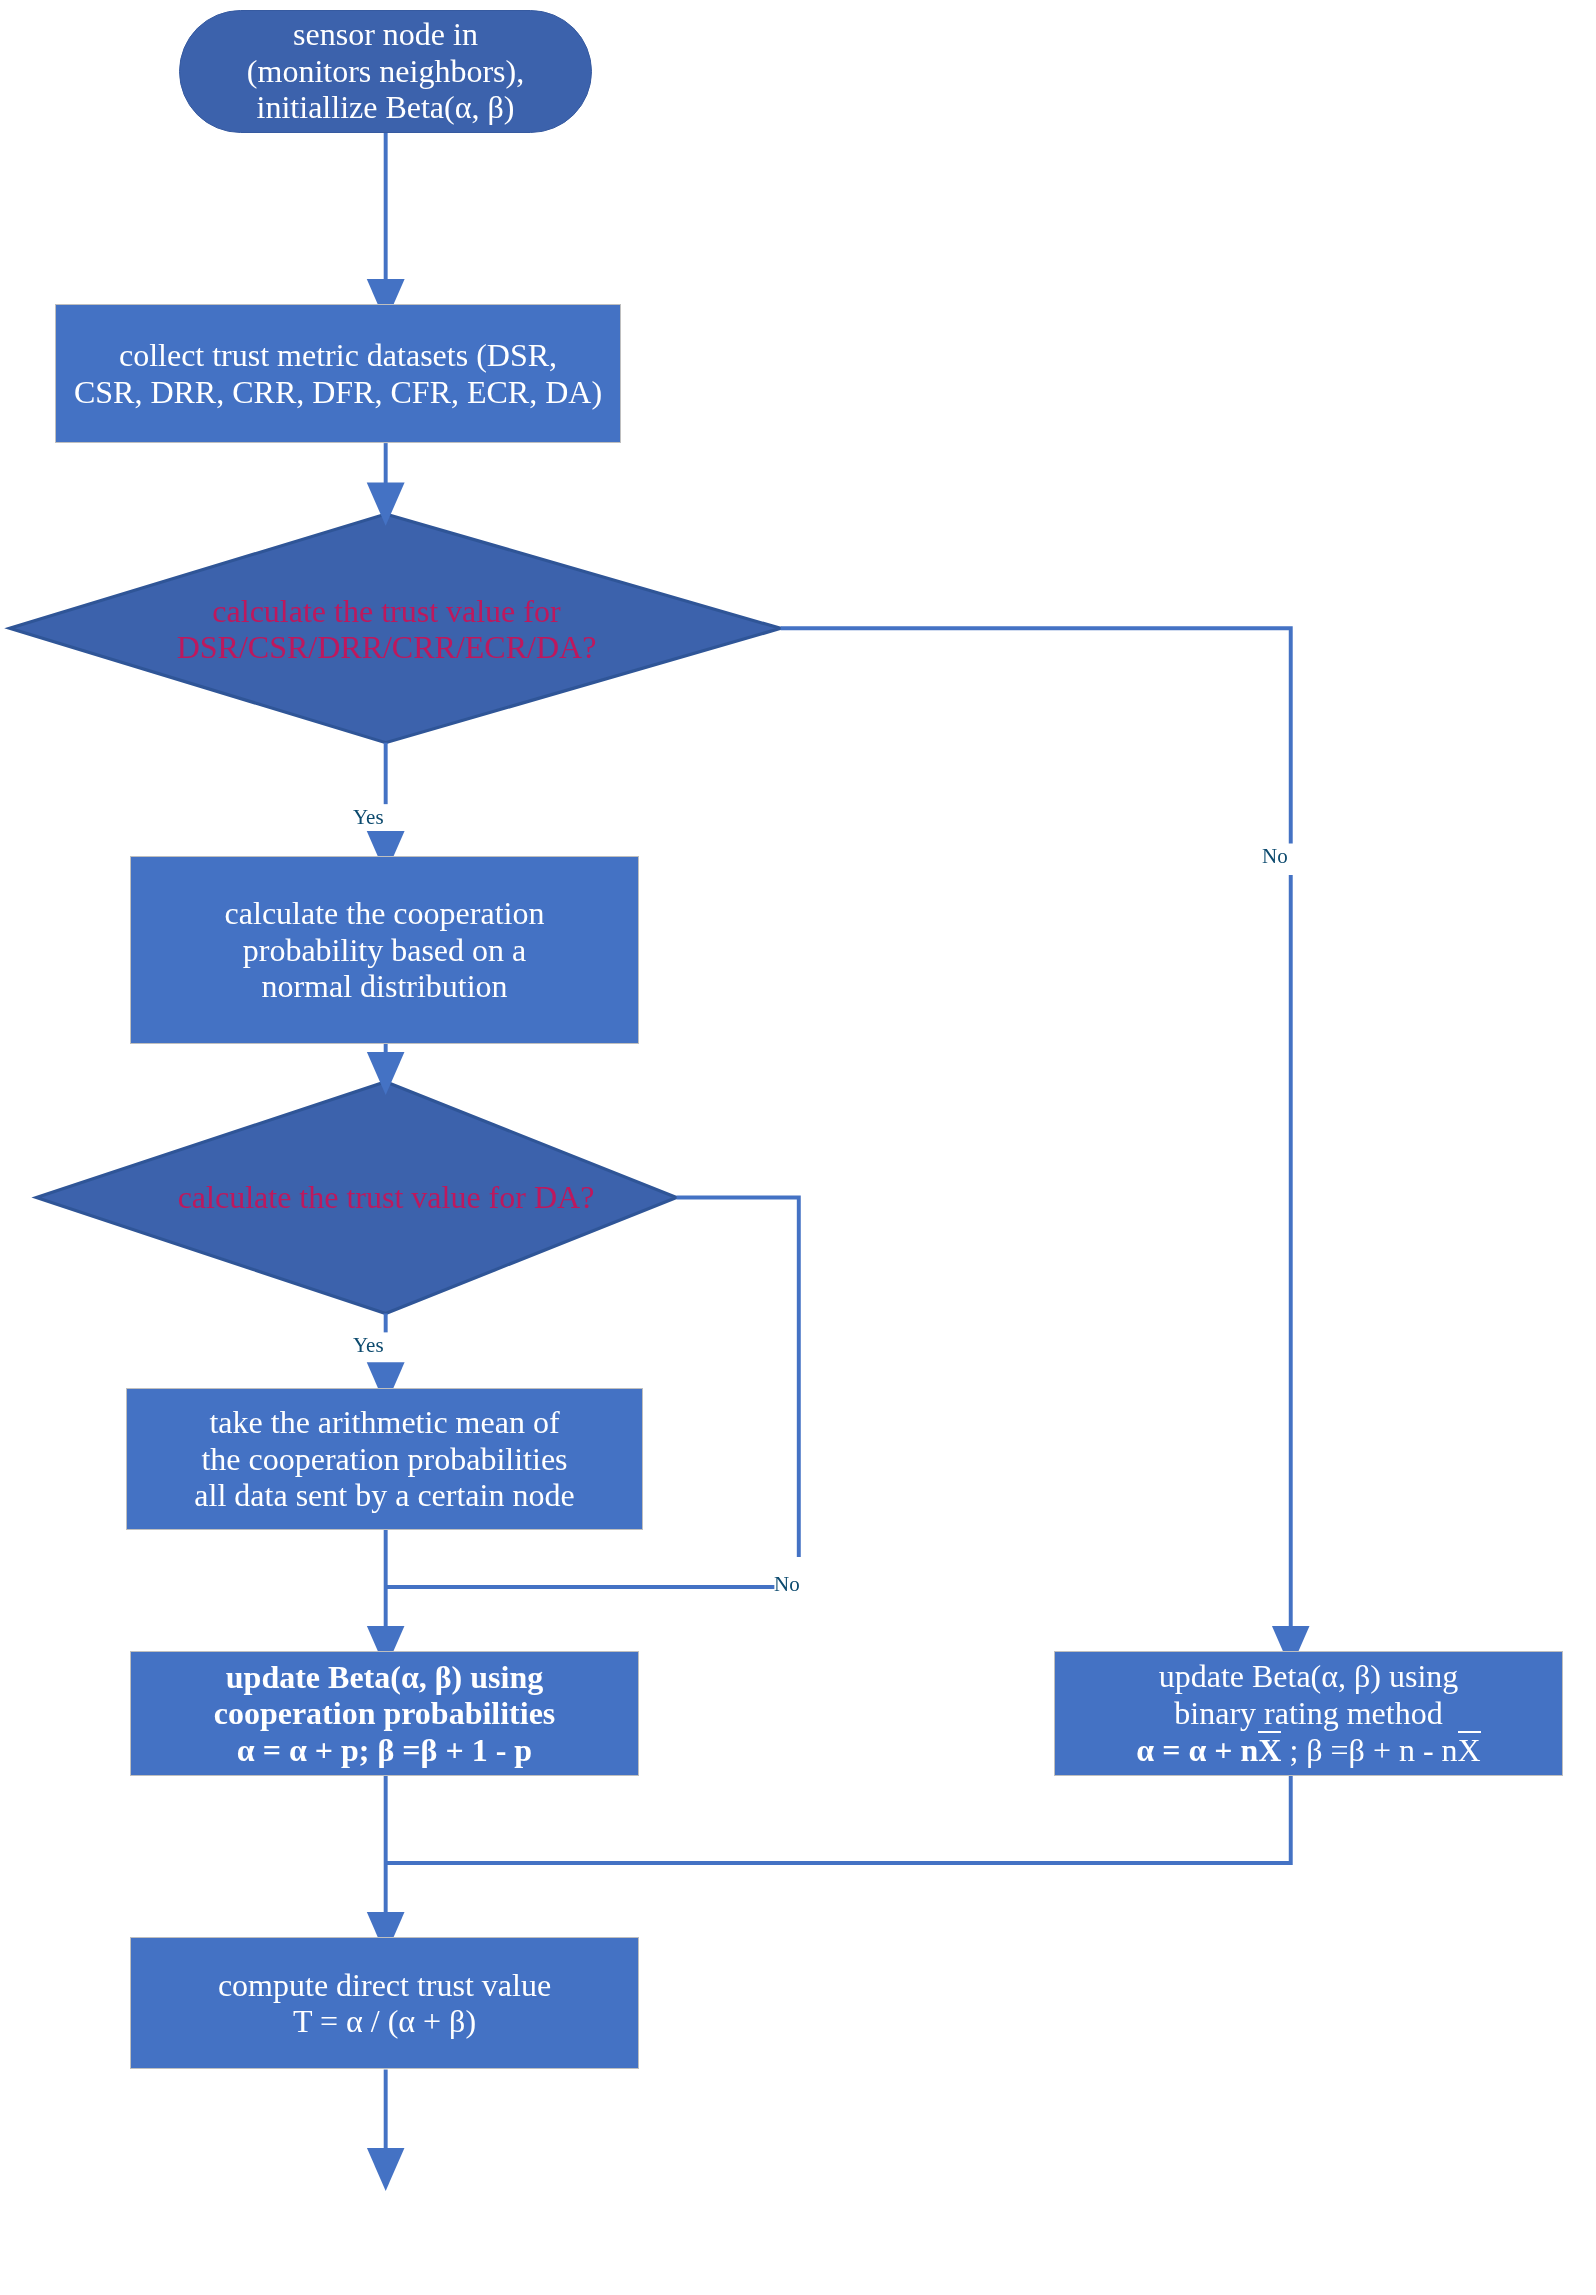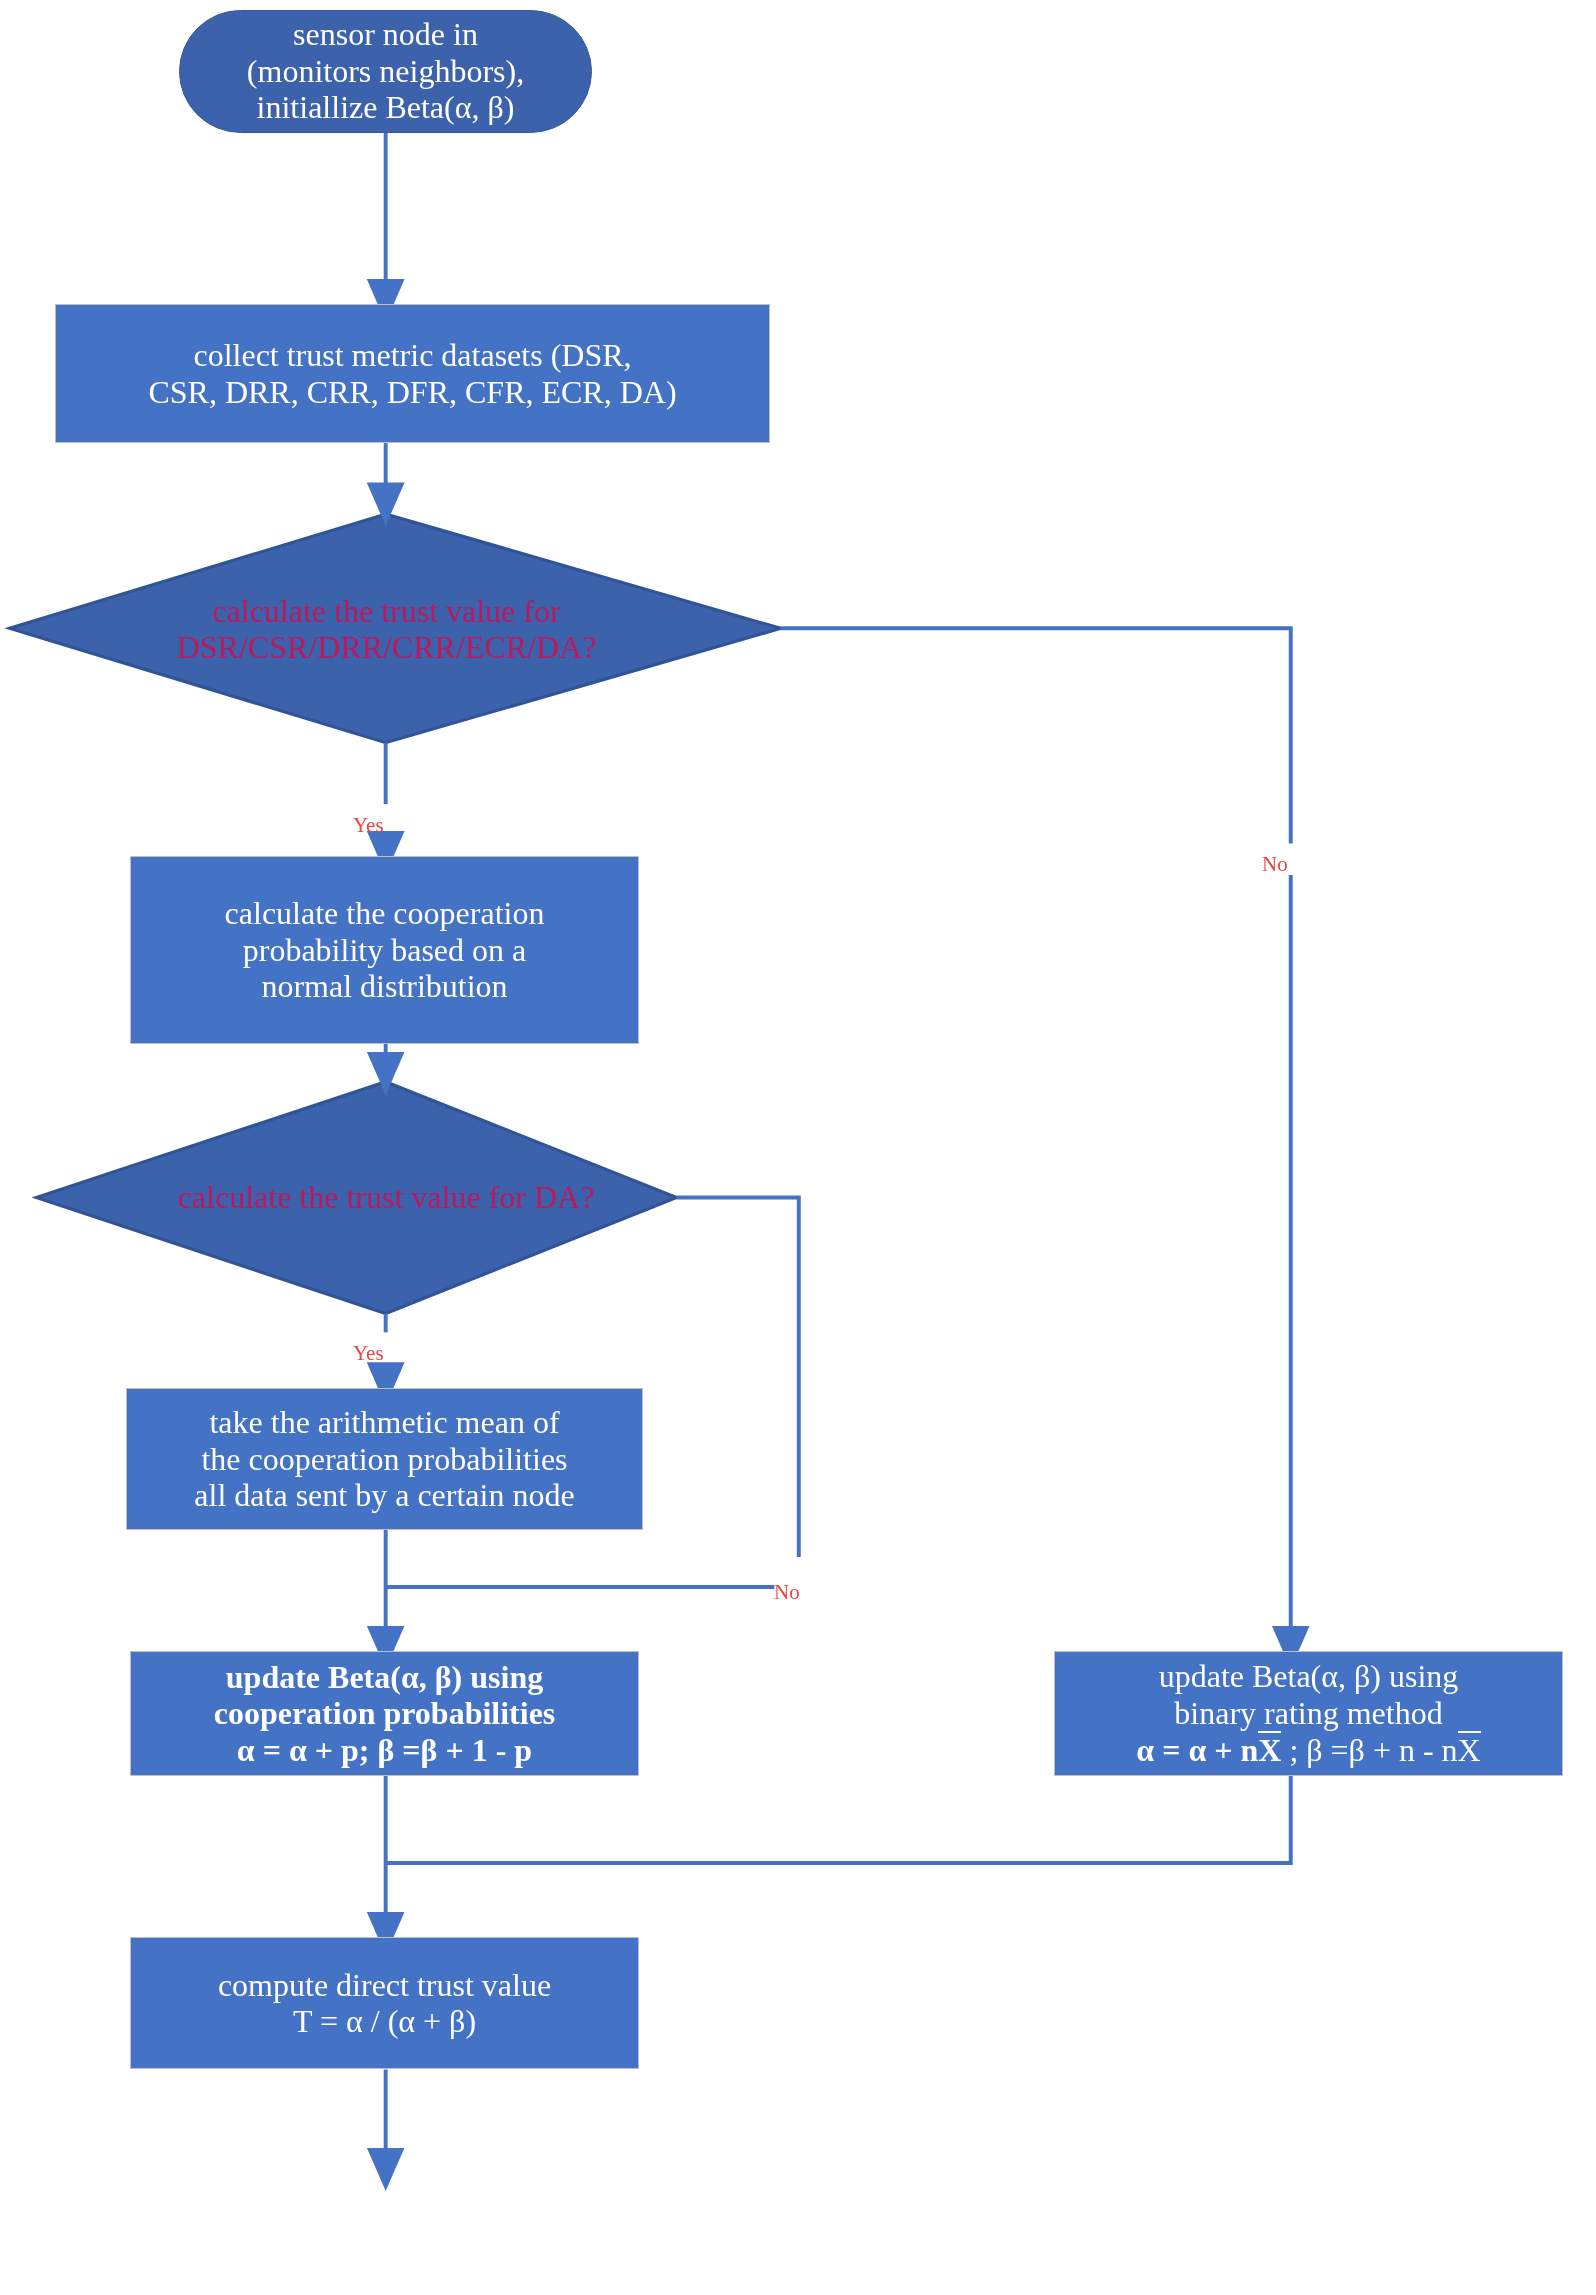--- a/index.html
+++ b/index.html
@@ -59,25 +59,24 @@
     align-items: center;
     justify-content: center;
     text-align: center;
     color: #be185d;
     font-size: 32px;
     line-height: 1.14;
     pointer-events: none;
   }
   .edge-label {
     position: absolute;
-    color: #ef4444;
+    color: #0c4a6e;
     font-size: 21px;
     line-height: 1;
     white-space: nowrap;
-    margin-top: 8px;
   }
   .bold {
     font-weight: bold;
   }
   .ovl {
     display: inline-block;
     border-top: 2.4px solid #ffffff;
     line-height: 1;
     padding-top: 0.8px;
   }
@@ -125,21 +124,21 @@
   </svg>
 
   <div class="node terminator" style="left:179px; top:9.5px; width:413px; height:123px; border-radius:62px;">
     <div class="txt">
       <div>sensor node in</div>
       <div>(monitors neighbors),</div>
       <div>initiallize Beta(α, β)</div>
     </div>
   </div>
 
-  <div class="node process" style="left:55px; top:304px; width:715px; height:139px;">
+  <div class="node process" style="left:55px; top:304px; width:566px; height:139px;">
     <div class="txt">
       <div>collect trust metric datasets (DSR,</div>
       <div>CSR, DRR, CRR, DFR, CFR, ECR, DA)</div>
     </div>
   </div>
 
   <div class="decision-label" style="left:87px; top:580px; width:599px; height:98px;">
     <div>
       <div>calculate the trust value for</div>
       <div>DSR/CSR/DRR/CRR/ECR/DA?</div>

